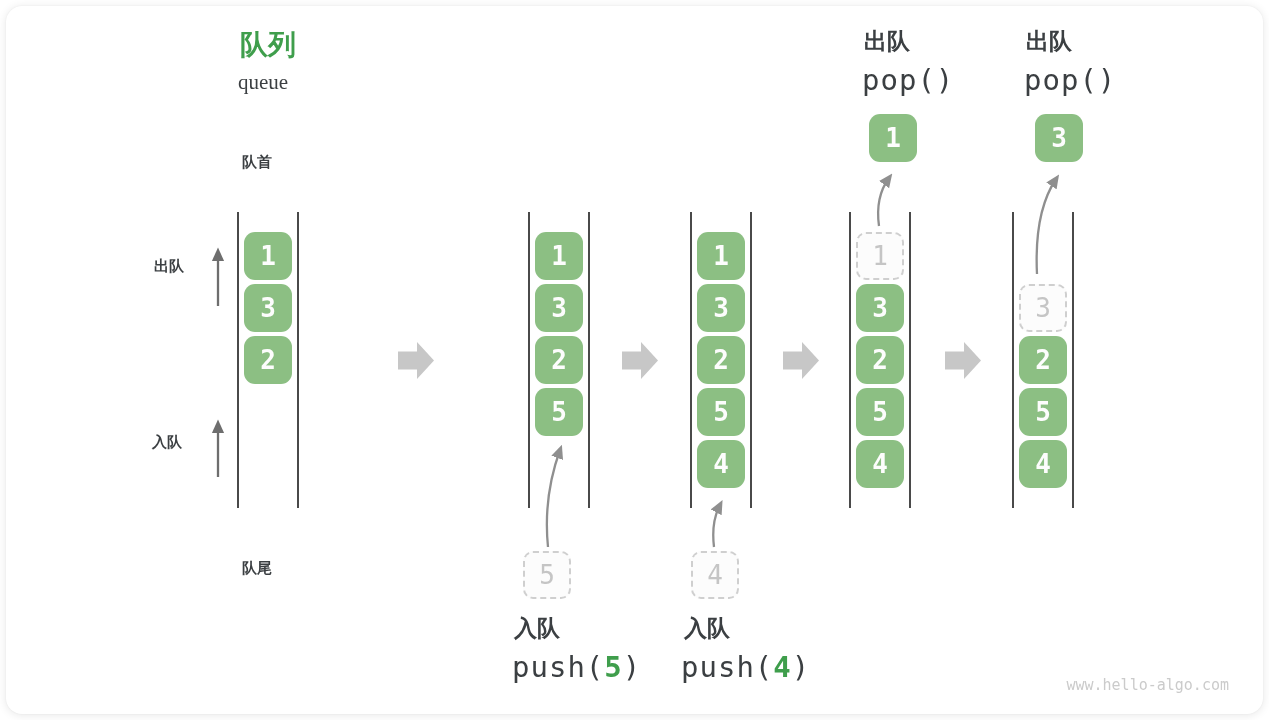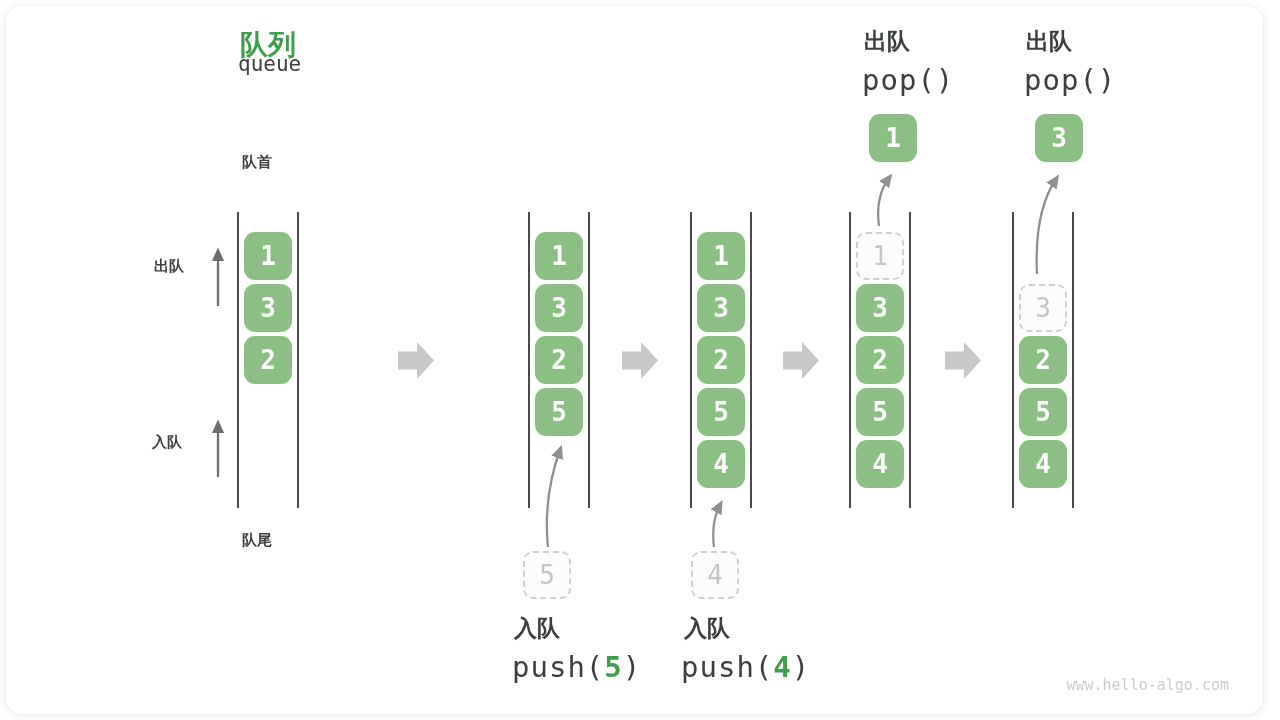--- a/index.html
+++ b/index.html
@@ -7,21 +7,21 @@
             font-family:"Liberation Sans",sans-serif;border-radius:13px; }
   .card { position:absolute; inset:6px; background:#ffffff; border-radius:16px;
           box-shadow:0 1px 10px rgba(0,0,0,0.10), 0 0 2px rgba(0,0,0,0.05); }
 
   .zh  { position:absolute; font-weight:bold; font-size:15px; color:#3b3f42;
          white-space:nowrap; line-height:1.1; }
   .mono{ font-family:"DejaVu Sans Mono","Liberation Mono",monospace; }
 
   .title-zh { position:absolute; left:240px; top:30px; font-size:28px; font-weight:bold;
               color:#3f9e4c; line-height:1.1; }
-  .title-en { position:absolute; left:238px; top:52px; font-size:21px; color:#3b3f42; }
+  .title-en { position:absolute; left:238px; top:70px; font-size:21px; color:#3b3f42;font-family:Liberation Serif, serif; }
 
   .state { position:absolute; top:0; width:62px; height:720px; }
   .vline { position:absolute; top:212px; width:2px; height:296px; background:#4a4a4a; }
   .vline.right { left:60px; }
 
   .block { position:absolute; left:7px; width:48px; height:48px; border-radius:11px;
            background:#8cbf83; color:#fdfdfd; display:flex; align-items:center;
            justify-content:center; font-family:"DejaVu Sans Mono","Liberation Mono",monospace;
            font-size:26px; font-weight:bold; box-sizing:border-box; }
   .block[data-type="ghost"] { background:#fcfcfc; border:2px dashed #cfcfcf;
@@ -43,21 +43,21 @@
 </head>
 <body>
 
 <div class="canvas">
   <div class="card"></div>
 
   <div class="title-zh">队列</div>
   <div class="title-en mono">queue</div>
 
   <div class="zh" style="left:242px; top:154px;">队首</div>
-  <div class="zh" style="left:242px; top:532px;">队尾</div>
+  <div class="zh" style="left:242px; top:560px;">队尾</div>
   <div class="zh" style="left:154px; top:258px;">出队</div>
   <div class="zh" style="left:152px; top:434px;">入队</div>
 
   <div class="state" style="left:237px;">
     <div class="vline"></div>
     <div class="vline right"></div>
     <div class="block" style="top:232px;" data-type="solid">1</div>
     <div class="block" style="top:284px;" data-type="solid">3</div>
     <div class="block" style="top:336px;" data-type="solid">2</div>
   </div>

